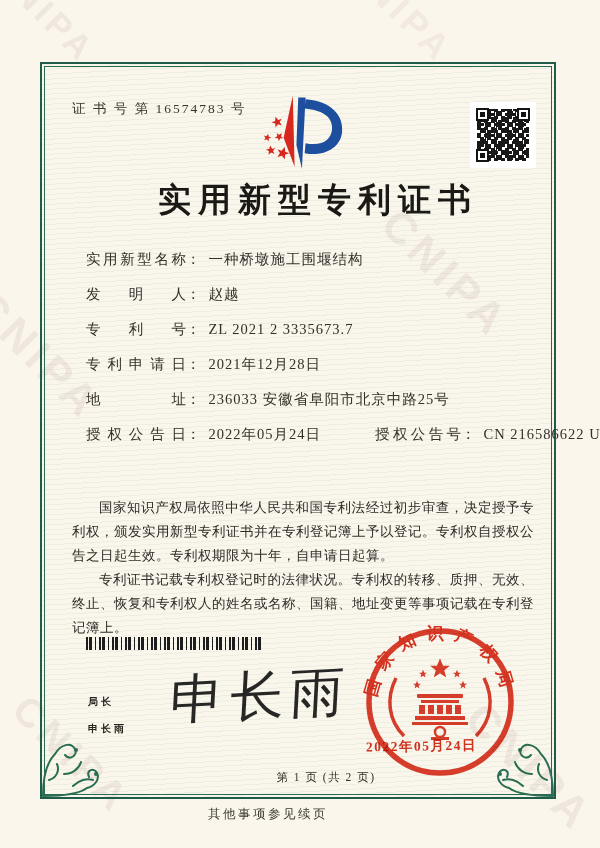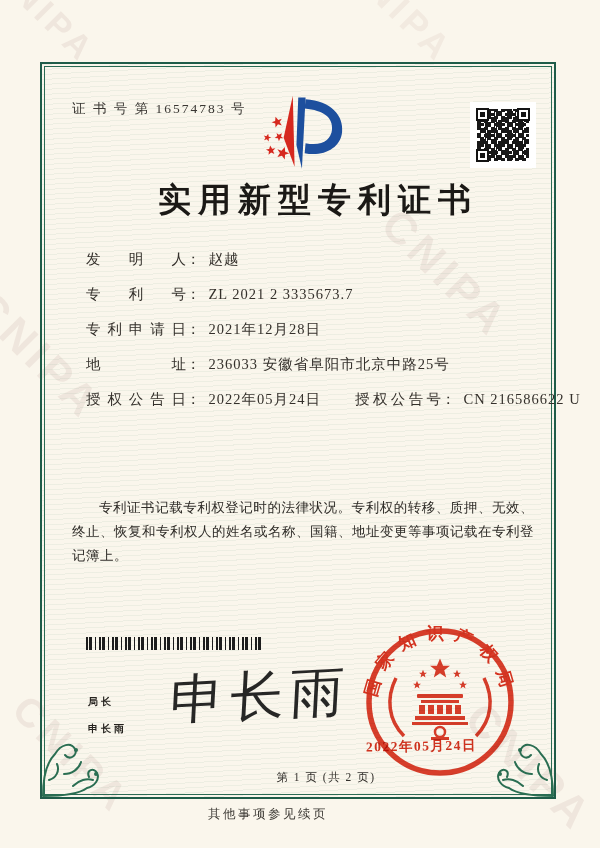--- a/index.html
+++ b/index.html
@@ -62,21 +62,21 @@
   }
 
   .fields{position:absolute; left:86px; top:250px; width:448px;}
   .frow{height:35px; font-size:14.5px; color:#34302b; white-space:nowrap;}
   .flabel{
     display:inline-block; width:100px; text-align:justify; text-align-last:justify;
     vertical-align:top;
   }
   .fcolon{display:inline-block; margin-right:8px;}
   .fvalue{letter-spacing:1px;}
-  .flabel2{width:86px; margin-left:34px;}
+  .flabel2{width:86px; margin-left:54px;}
 
   .body-text{position:absolute; left:72px; top:496px; width:462px;}
   .body-text p{
     margin:0; text-indent:2em; text-align:justify; font-size:13.5px;
     line-height:24px; color:#2f2c28; letter-spacing:0.5px;
   }
 
   .barcode{
     position:absolute; left:86px; top:637px; width:176px; height:13px;
     background:repeating-linear-gradient(90deg,
@@ -157,37 +157,41 @@
     <div class="noise"></div>
     <span class="finder tl"></span>
     <span class="finder tr"></span>
     <span class="finder bl"></span>
   </div>
 
   <div class="title">实用新型专利证书</div>
 
   <div class="fields">
     <div class="frow">
+      <span class="flabel">实用新型名称</span><span class="fcolon">：</span><span class="fvalue">一种桥墩施工围堰结构</span>
+    </div>
+    <div class="frow">
       <span class="flabel">发明人</span><span class="fcolon">：</span><span class="fvalue">赵越</span>
     </div>
     <div class="frow">
       <span class="flabel">专利号</span><span class="fcolon">：</span><span class="fvalue">ZL 2021 2 3335673.7</span>
     </div>
     <div class="frow">
       <span class="flabel">专利申请日</span><span class="fcolon">：</span><span class="fvalue">2021年12月28日</span>
     </div>
     <div class="frow">
       <span class="flabel">地址</span><span class="fcolon">：</span><span class="fvalue">236033 安徽省阜阳市北京中路25号</span>
     </div>
     <div class="frow">
       <span class="flabel">授权公告日</span><span class="fcolon">：</span><span class="fvalue">2022年05月24日</span><span class="flabel flabel2">授权公告号</span><span class="fcolon">：</span><span class="fvalue">CN 216586622 U</span>
     </div>
   </div>
 
   <div class="body-text">
+    <p>国家知识产权局依照中华人民共和国专利法经过初步审查，决定授予专利权，颁发实用新型专利证书并在专利登记簿上予以登记。专利权自授权公告之日起生效。专利权期限为十年，自申请日起算。</p>
     <p>专利证书记载专利权登记时的法律状况。专利权的转移、质押、无效、终止、恢复和专利权人的姓名或名称、国籍、地址变更等事项记载在专利登记簿上。</p>
   </div>
 
   <div class="barcode"></div>
 
   <div class="sig-block">
     <div>局长</div>
     <div>申长雨</div>
   </div>
   <div class="autograph">申长雨</div>

